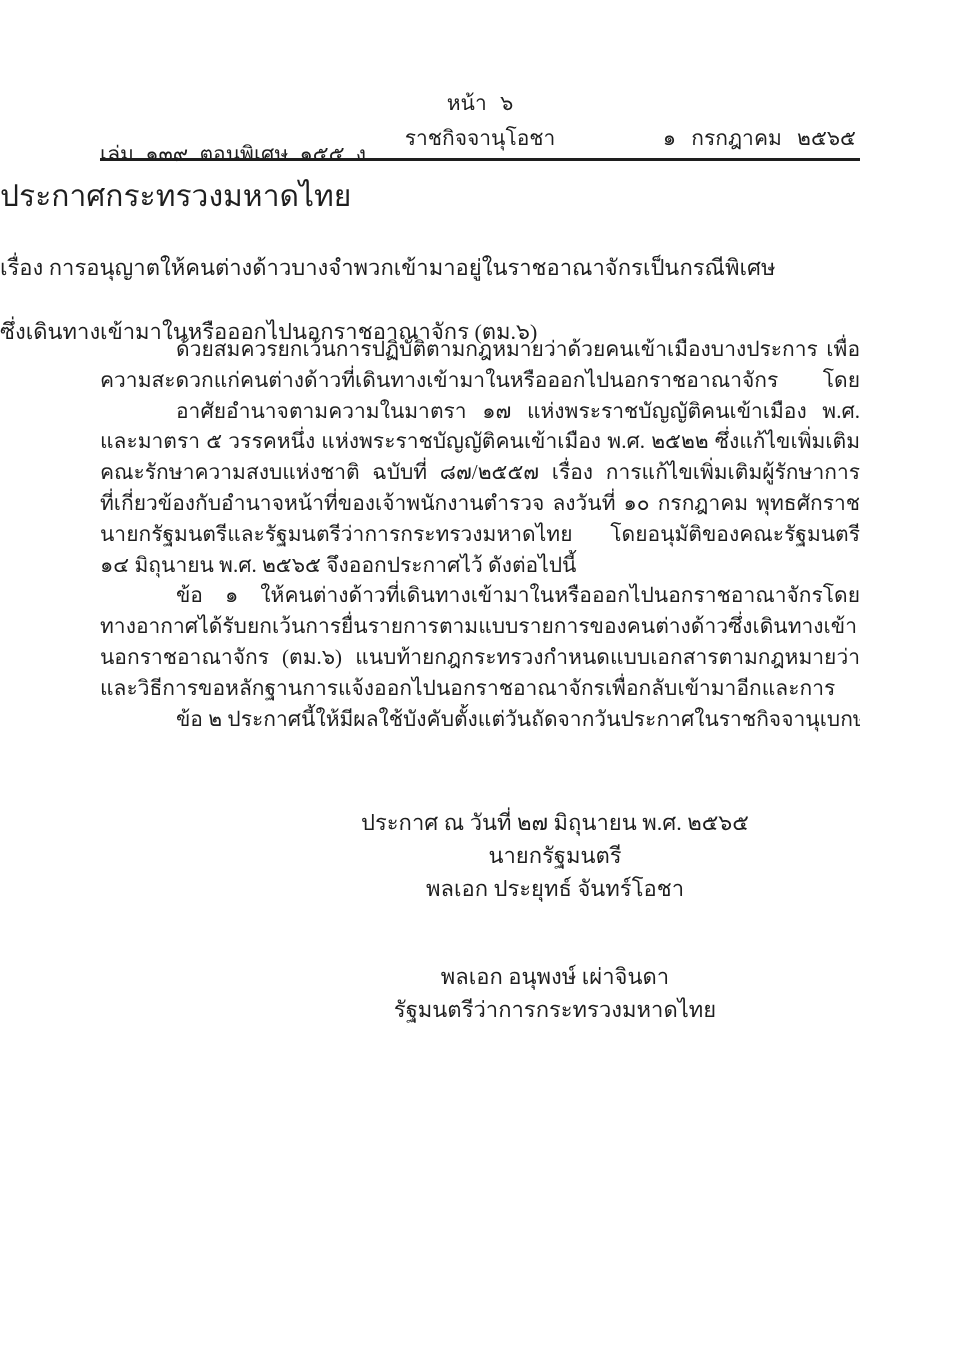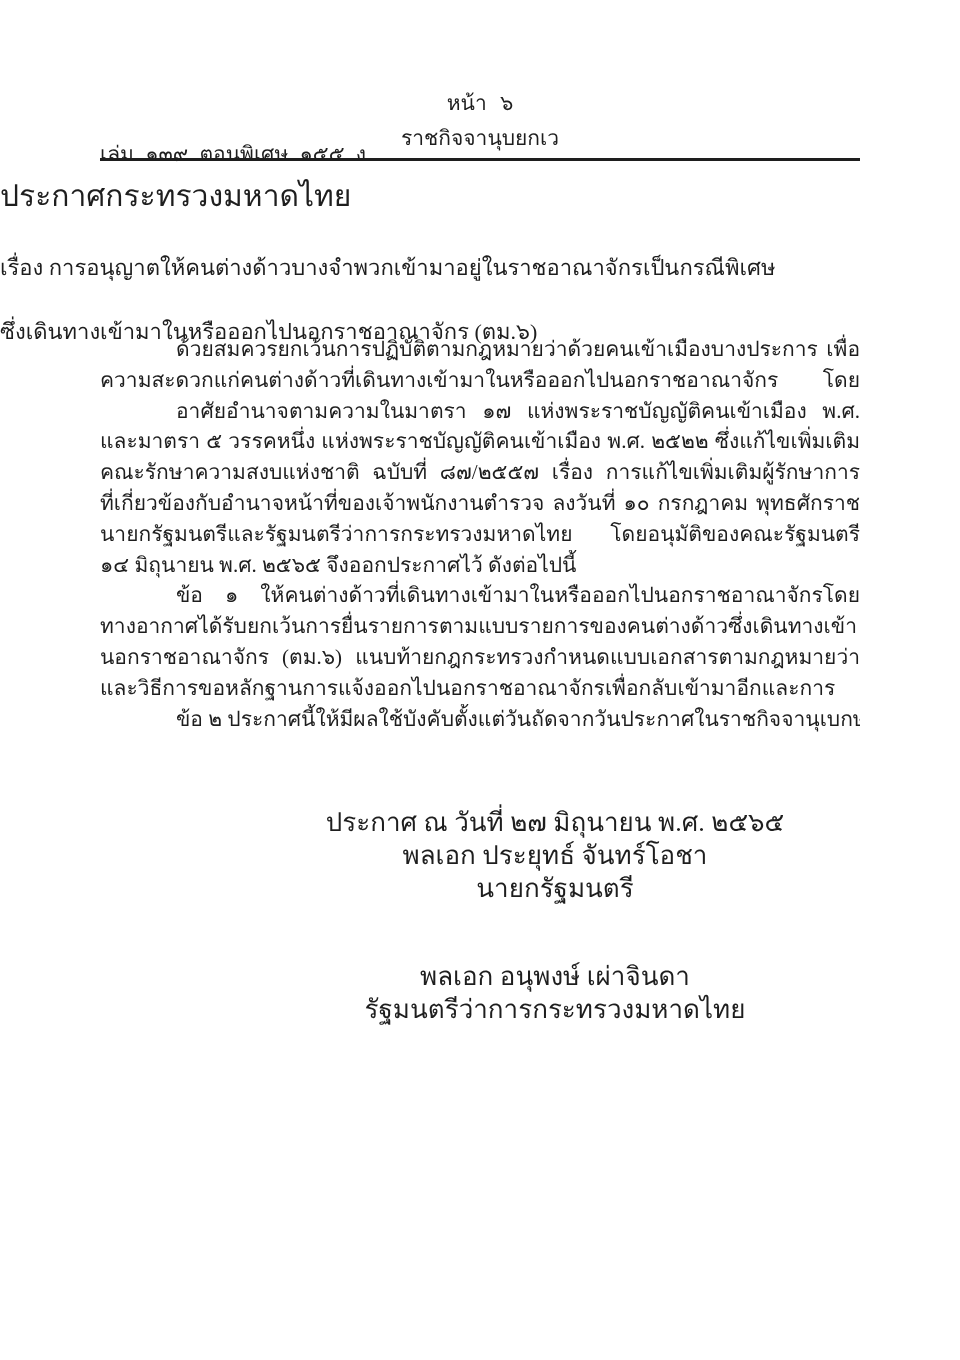--- a/index.html
+++ b/index.html
@@ -70,36 +70,37 @@
     text-align: justify;
     text-align-last: justify;
   }
   .bl.ind { text-indent: 76px; }
   
   .sig-block {
     position: absolute;
     left: 0; right: 0;
     padding-left: 150px;
     text-align: center;
-    font-size: 26px;
+    font-size: 22px;
     line-height: 33px;
   }
   .sig-1 { top: 806px; }
   .sig-2 { top: 960px; }
 </style>
 </head>
 <body>
 
 <div class="page">
 
   <div class="page-label">หน้า ๖</div>
 
   <div class="masthead">
     <span class="volume">เล่ม ๑๓๙ ตอนพิเศษ ๑๕๕ ง</span>
-    <span class="gazette">ราชกิจจานุบยกเว</span>
+    <span class="gazette">ราชกิจจานุโอชา</span>
+    <span class="issue-date">๑ กรกฎาคม ๒๕๖๕</span>
   </div>
 
   <div class="head-rule"></div>
 
   <div class="title-block">
     <div class="title-main">ประกาศกระทรวงมหาดไทย</div>
     <div class="title-sub">เรื่อง การอนุญาตให้คนต่างด้าวบางจำพวกเข้ามาอยู่ในราชอาณาจักรเป็นกรณีพิเศษ</div>
     <div class="title-sub">ซึ่งเดินทางเข้ามาในหรือออกไปนอกราชอาณาจักร (ตม.๖)</div>
   </div>
 
@@ -118,22 +119,22 @@
     <div class="bl j ind">ข้อ ๑ ให้คนต่างด้าวที่เดินทางเข้ามาในหรือออกไปนอกราชอาณาจักรโดยพาหนะ</div>
     <div class="bl j">ทางอากาศได้รับยกเว้นการยื่นรายการตามแบบรายการของคนต่างด้าวซึ่งเดินทางเข้ามาในหรือออกไป</div>
     <div class="bl j">นอกราชอาณาจักร (ตม.๖) แนบท้ายกฎกระทรวงกำหนดแบบเอกสารตามกฎหมายว่าด้วยคนเข้าเมือง</div>
     <div class="bl j">และวิธีการขอหลักฐานการแจ้งออกไปนอกราชอาณาจักรเพื่อกลับเข้ามาอีกและการขอกลับเข้ามา</div>
 
     <div class="bl ind">ข้อ ๒ ประกาศนี้ให้มีผลใช้บังคับตั้งแต่วันถัดจากวันประกาศในราชกิจจานุเบกษาเป็นต้นไป</div>
   </div>
 
   <div class="sig-block sig-1">
     <div>ประกาศ ณ วันที่ ๒๗ มิถุนายน พ.ศ. ๒๕๖๕</div>
+    <div>นายกรัฐมนตรี</div>
     <div>พลเอก ประยุทธ์ จันทร์โอชา</div>
-    <div>นายกรัฐมนตรี</div>
   </div>
 
   <div class="sig-block sig-2">
     <div>พลเอก อนุพงษ์ เผ่าจินดา</div>
     <div>รัฐมนตรีว่าการกระทรวงมหาดไทย</div>
   </div>
 
 </div>
 
 </body></html>

